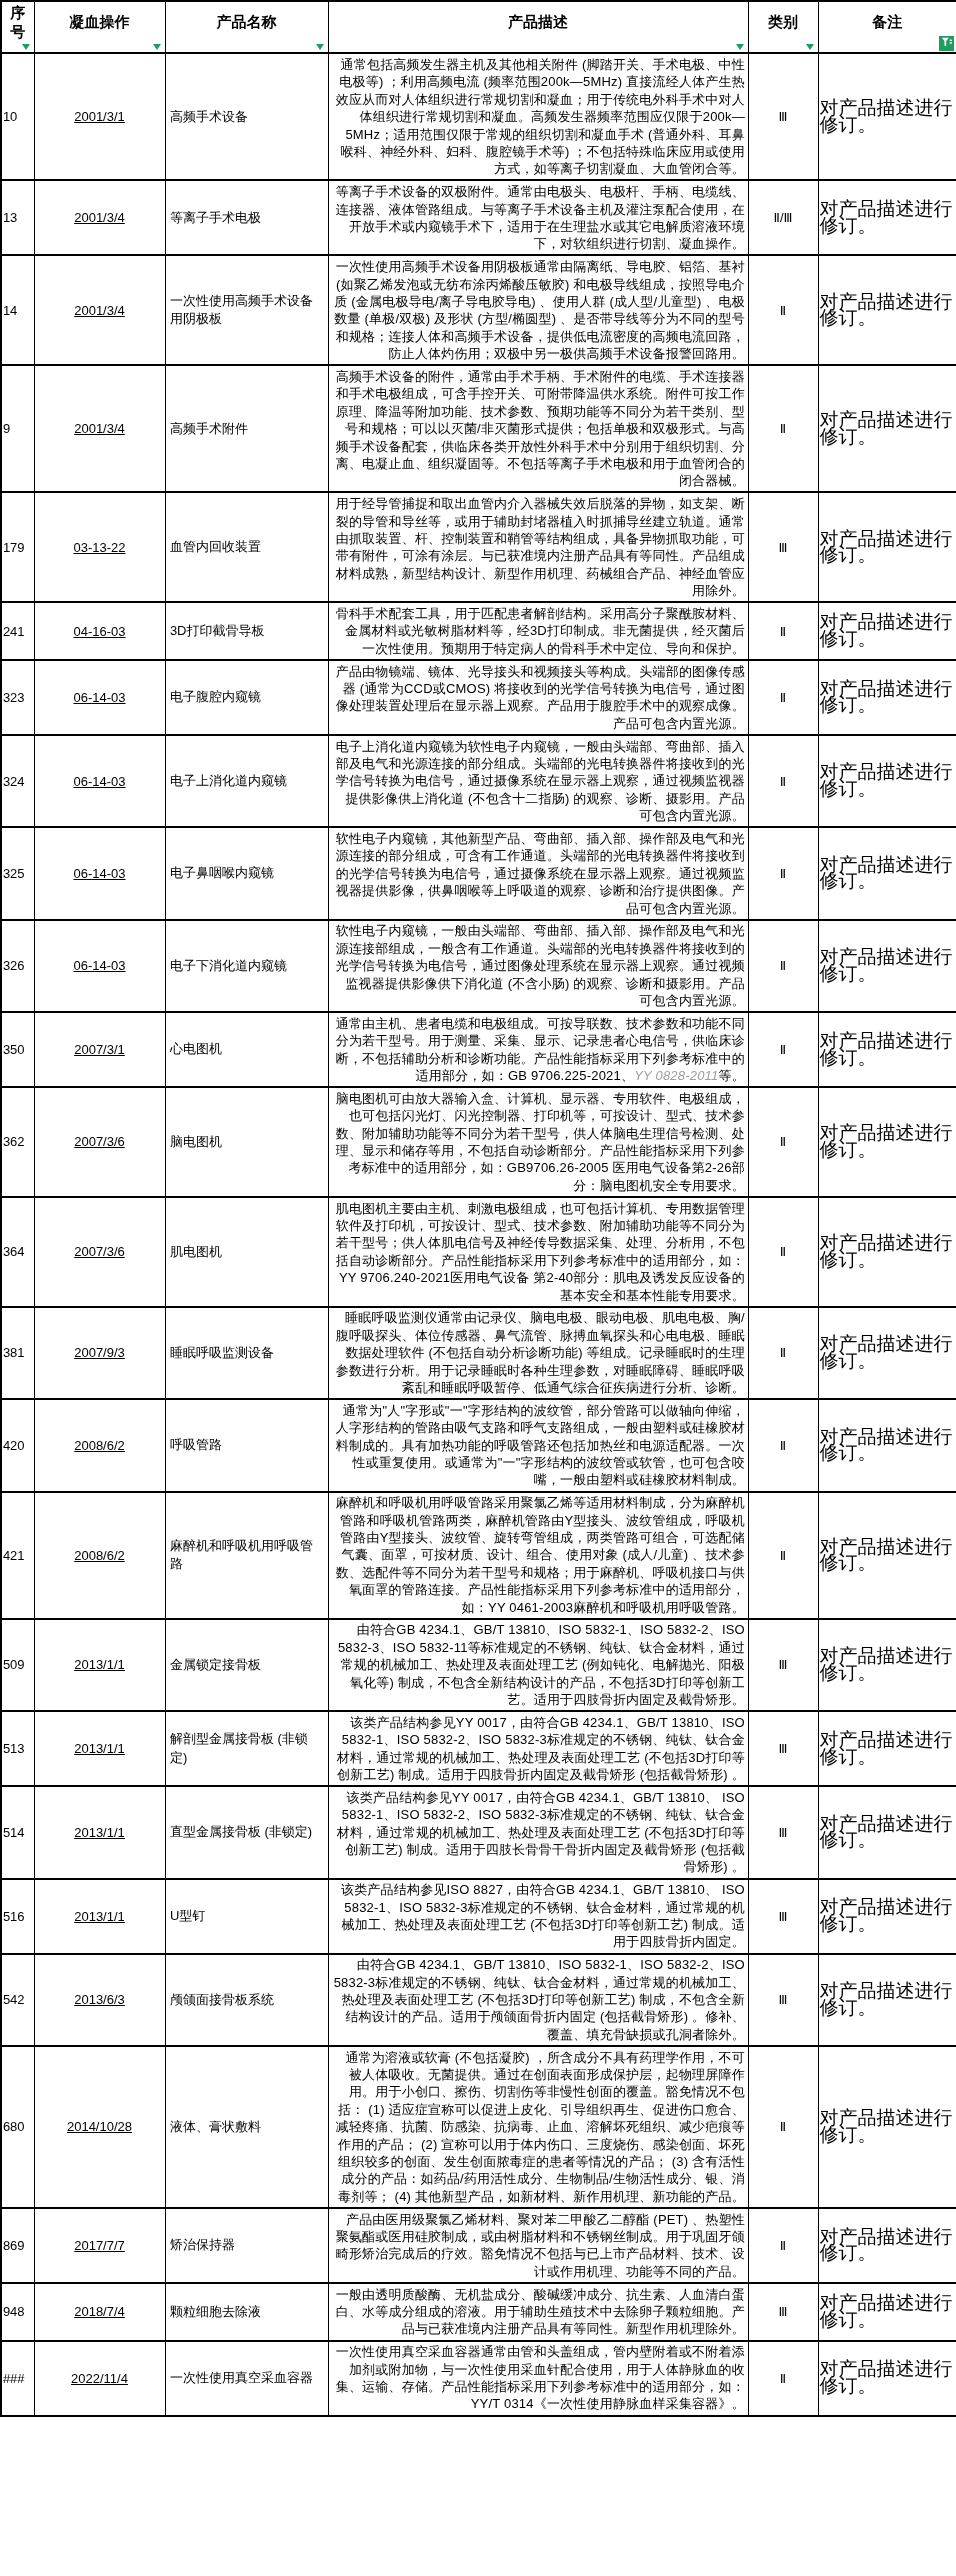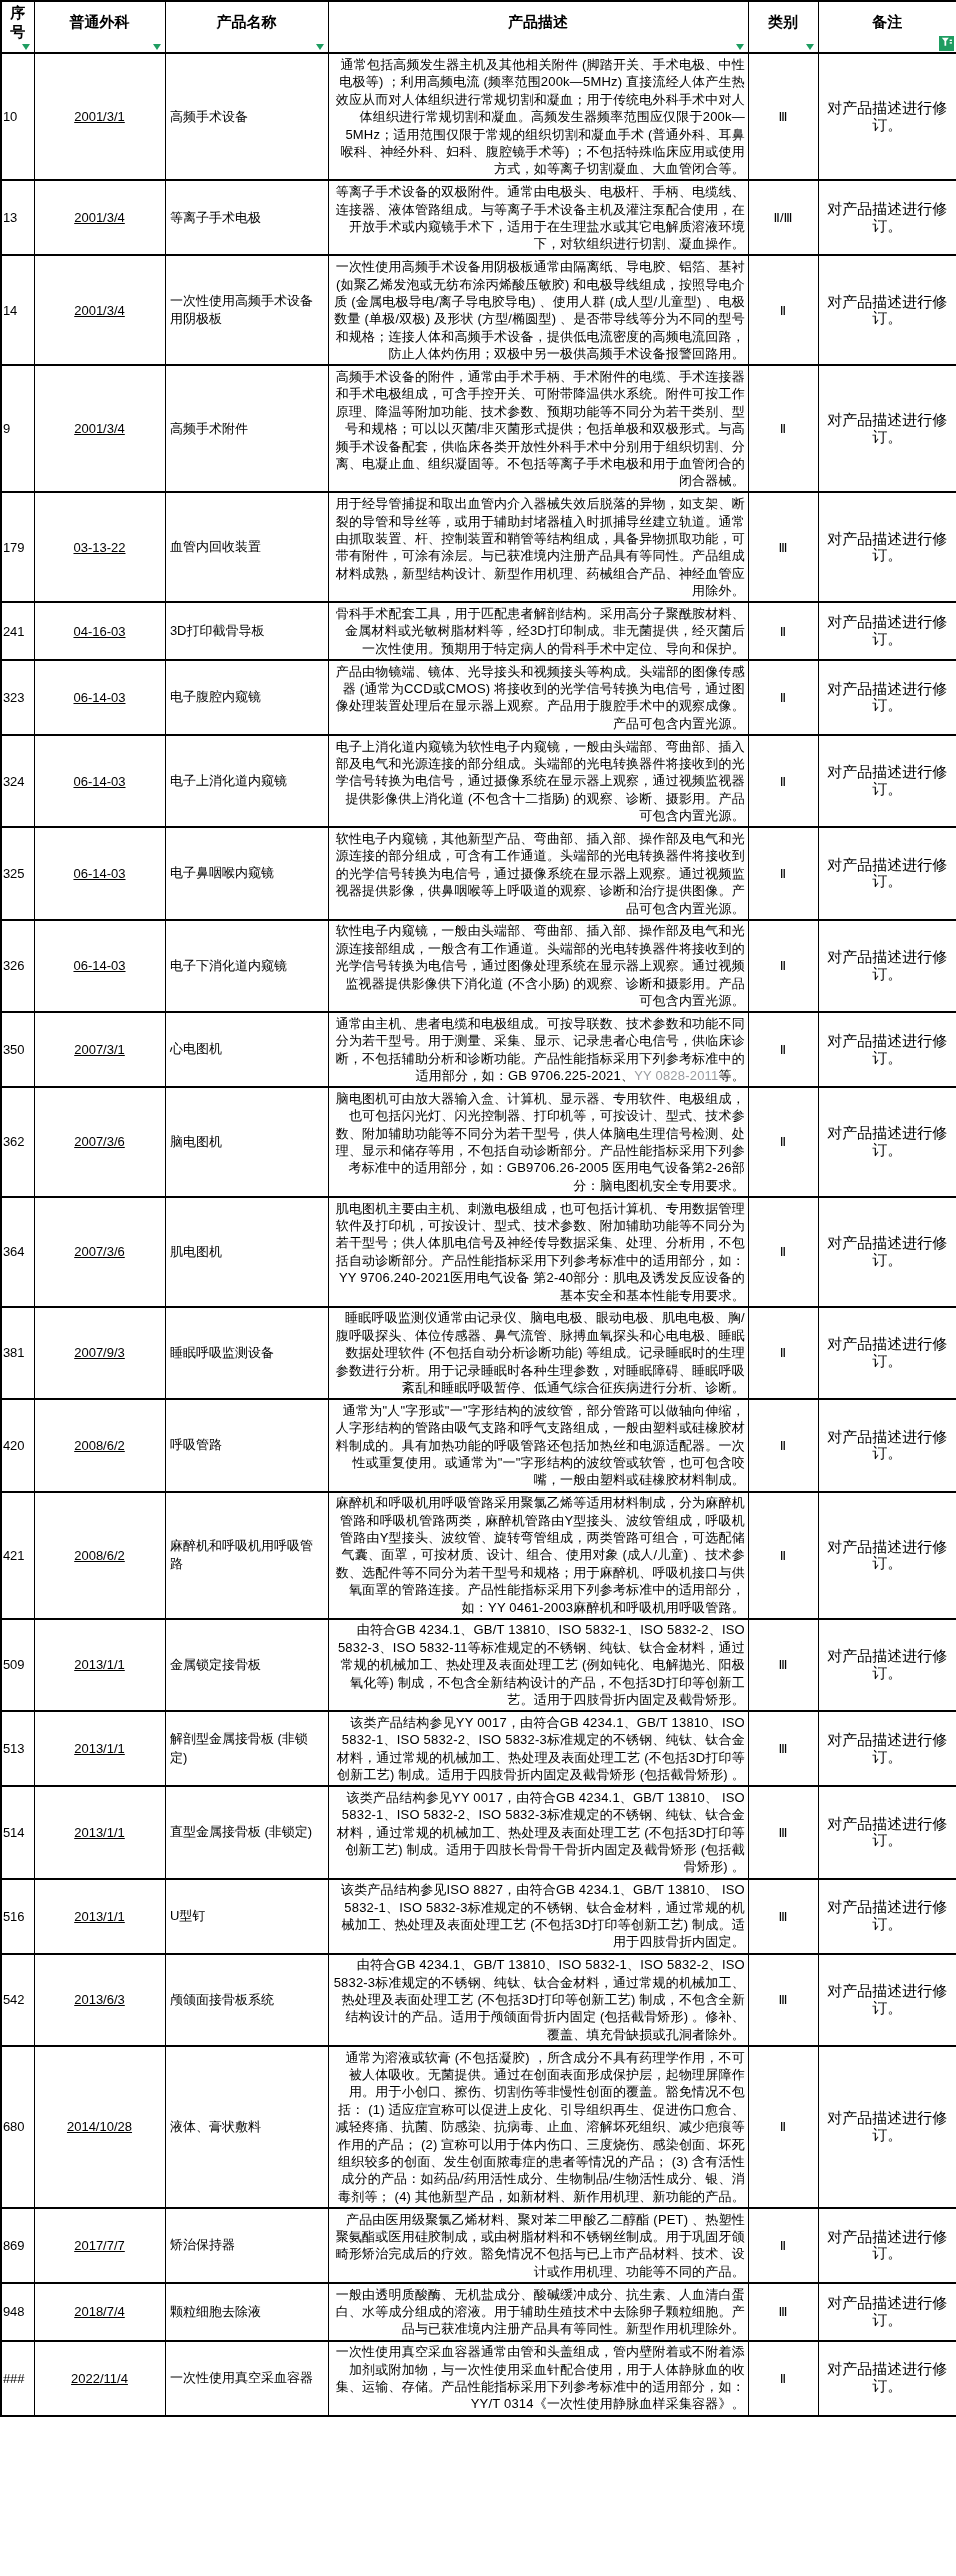--- a/index.html
+++ b/index.html
@@ -14,43 +14,43 @@
   .filter-arrow{position:absolute;right:3.5px;bottom:2.6px;width:0;height:0;
     border-left:4.4px solid transparent;border-right:4.4px solid transparent;
     border-top:6.1px solid #1F9D61;}
   .filter-active{position:absolute;right:1.7px;bottom:1.7px;width:15px;height:15px;
     background:#1F9D61;display:flex;align-items:center;justify-content:center;}
   td.seq{text-align:left;font-size:13px;padding:0.9px;}
   td.code{text-align:center;font-size:13px;padding:0.9px;text-decoration:underline;}
   td.name{text-align:left;font-size:13px;line-height:18.3px;padding:0.9px 4.4px;}
   td.desc{text-align:right;font-size:13px;line-height:17.4px;letter-spacing:0.2px;padding:1.7px 2.6px 1.7px 4.4px;}
   td.cat{text-align:center;font-size:13px;padding:0.9px;}
-  td.remark{text-align:center;font-size:15px;line-height:16.6px;padding:0.9px 0.9px;}
-  .muted{color:#9a9da1;}
+  td.remark{text-align:left;font-size:19px;line-height:16.6px;padding:0.9px 0.9px;}
+  .muted{color:#9a9da1;font-style:italic;}
 </style>
 </head>
 <body>
 
 <table class="sheet">
   <colgroup>
     <col class="c-seq">
       <col class="c-code">
       <col class="c-name">
     <col class="c-desc">
       <col class="c-cat">
       <col class="c-remark">
   </colgroup>
   <thead>
     <tr>
       <th>
         <span>序号</span>
         <span class="filter-arrow"></span>
       </th>
       <th>
-        <span>普通外科</span>
+        <span>凝血操作</span>
         <span class="filter-arrow"></span>
       </th>
       <th>
         <span>产品名称</span>
         <span class="filter-arrow"></span>
       </th>
       <th>
         <span>产品描述</span>
         <span class="filter-arrow"></span>
       </th>

